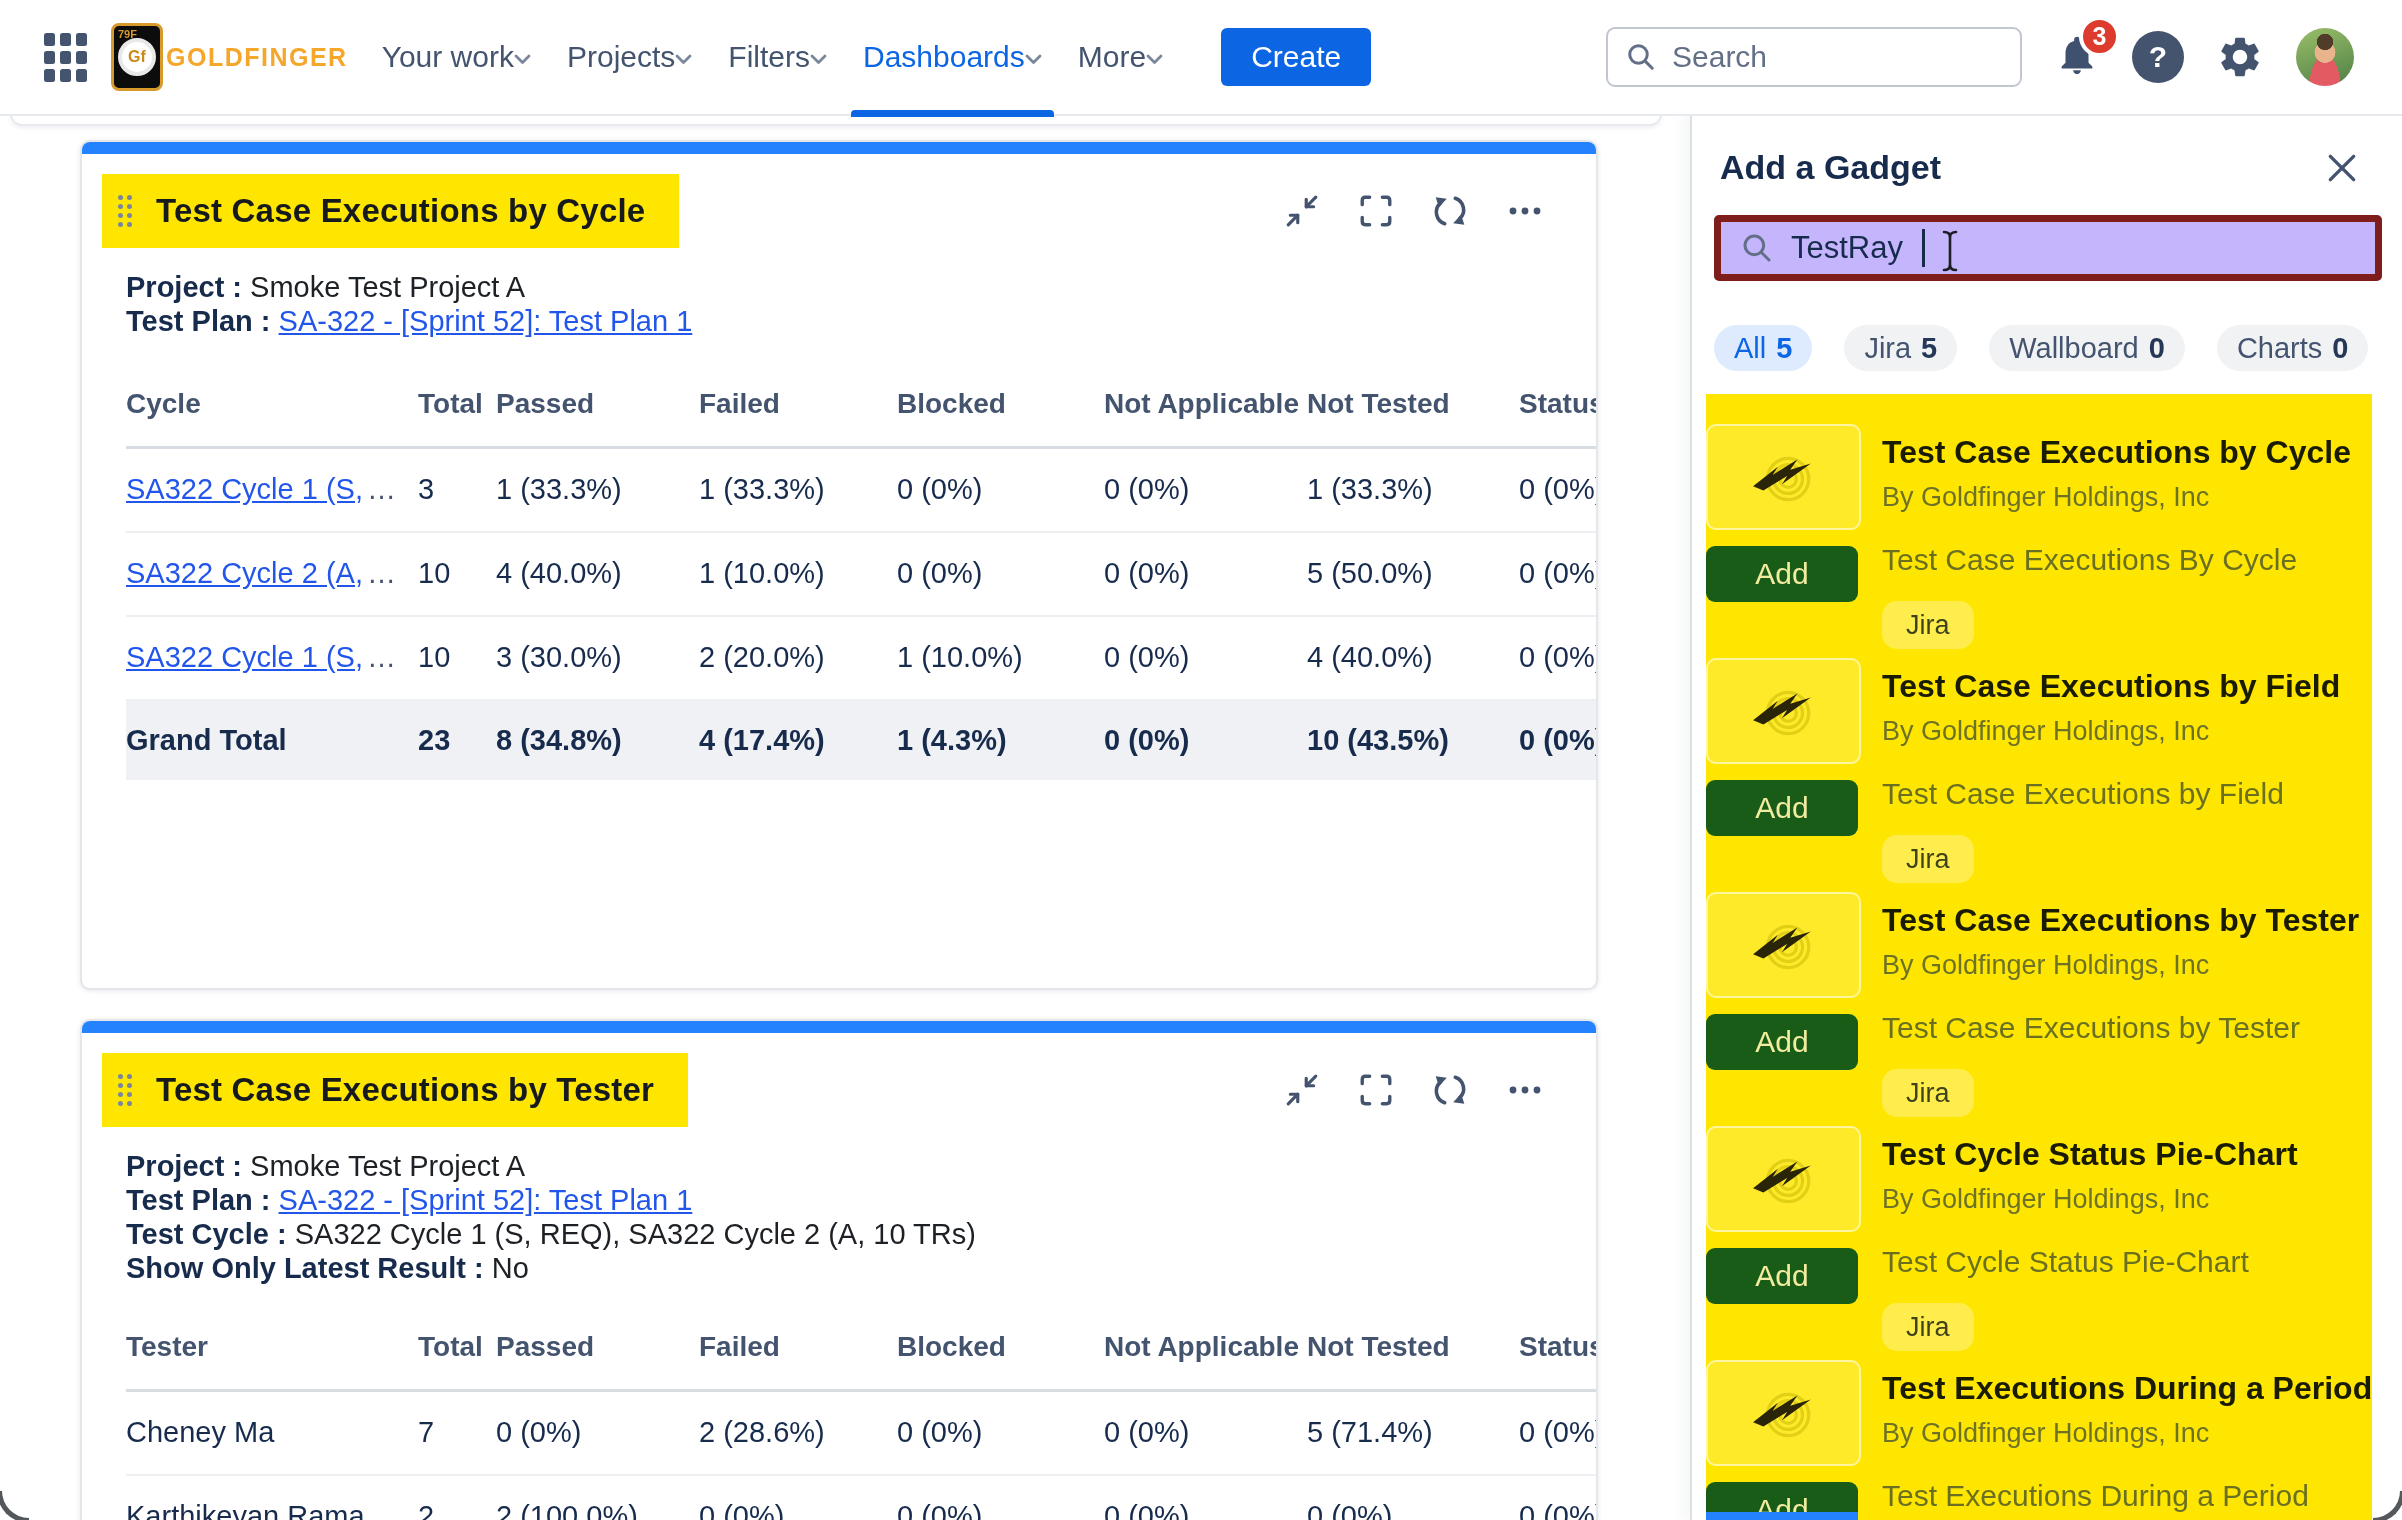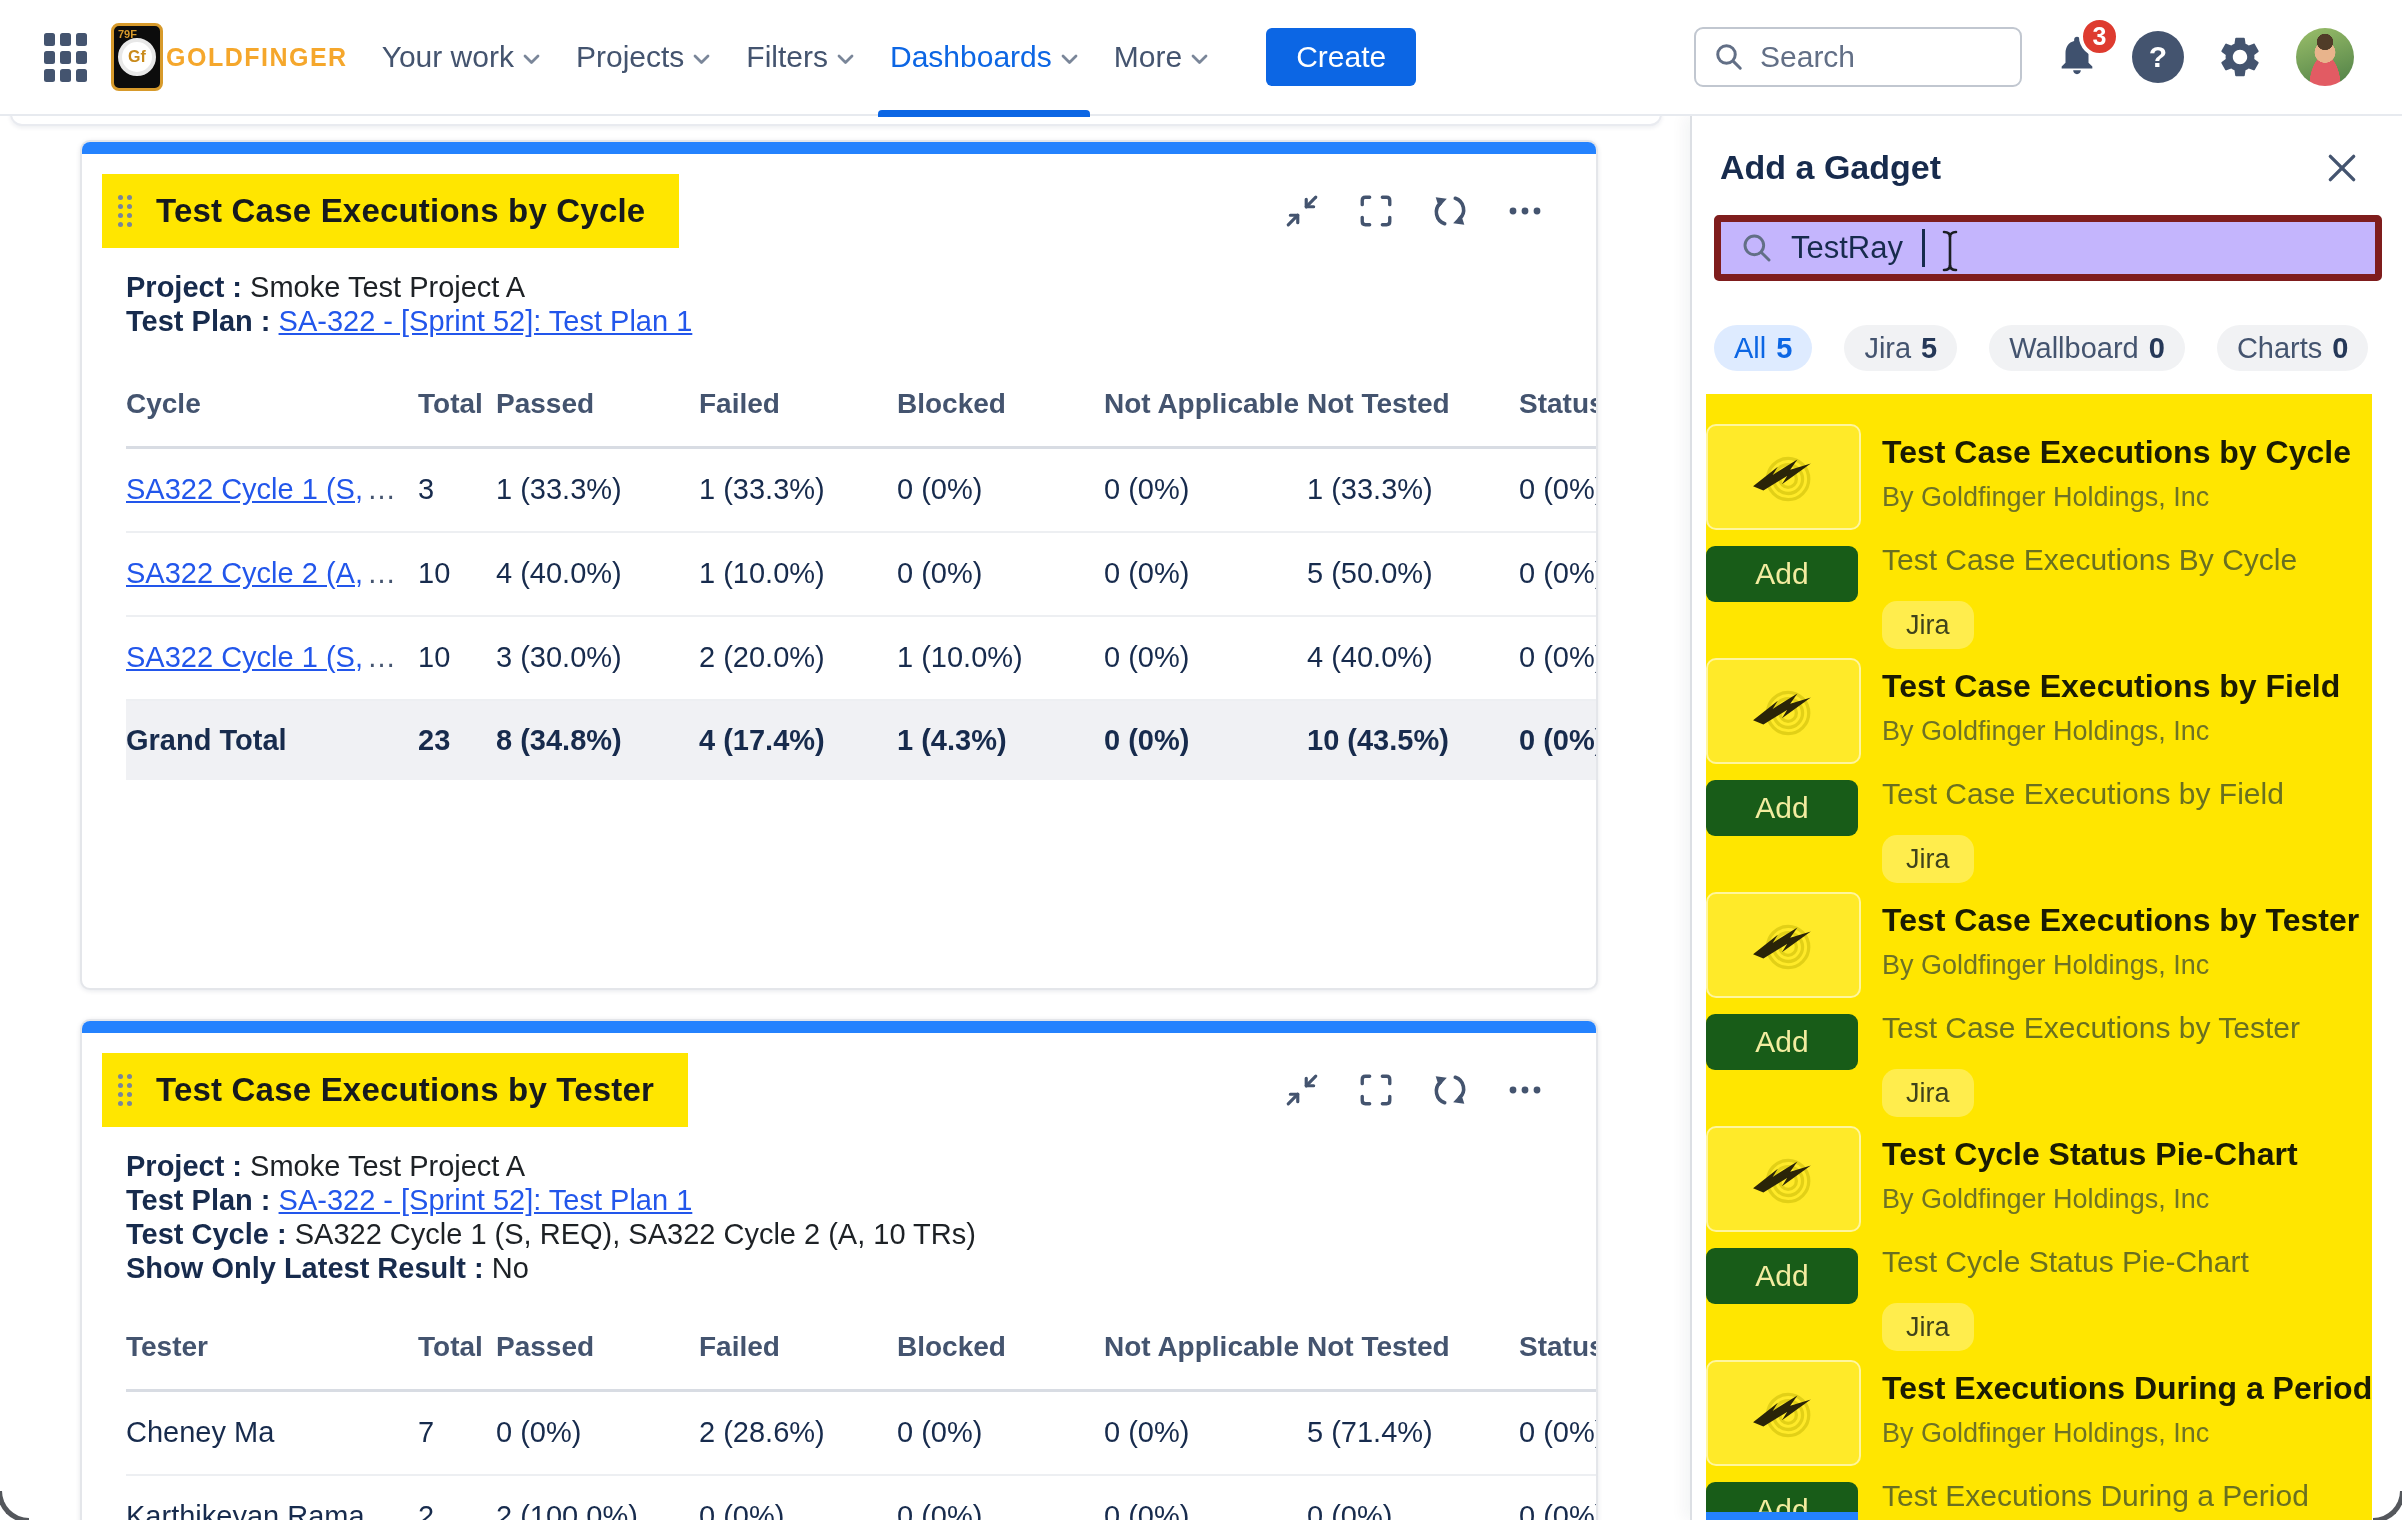--- a/index.html
+++ b/index.html
@@ -16,30 +16,30 @@
   .appswitcher i { background:#44546F; border-radius:2.5px; }
   .brand { display:flex; align-items:center; gap:3px; }
   .logo-tile { width:52px; height:68px; background:#0C0C0C; border:3px solid #D79A2B; border-radius:8px;
                position:relative; display:flex; align-items:center; justify-content:center; }
   .logo-79 { position:absolute; top:2px; left:4px; font-size:11px; color:#D79A2B; font-weight:700; }
   .aperture { width:38px; height:38px; border-radius:50%; background:#fff; display:flex; align-items:center;
               justify-content:center; border:4px solid #e8e8e8; }
   .aperture span { font-size:16px; font-weight:700; color:#C98A1B; }
   .logo-text { font-size:25px; font-weight:800; letter-spacing:1.5px; color:#F5A72C; }
   .primary-nav { display:flex; align-items:center; height:116px; gap:8px; }
-  .nav-item { display:flex; align-items:center; gap:9px; height:116px; padding:0 14px; position:relative;
+  .nav-item { display:flex; align-items:center; height:116px; padding:0 14px; position:relative;
               font-size:30px; font-weight:500; color:#44546F; cursor:pointer; white-space:nowrap;text-align:right; }
   .nav-item svg { margin-top:4px; }
   .nav-item.active { color:#0C66E4; }
   .nav-item.active::after { content:""; position:absolute; left:2px; right:2px; bottom:-2px; height:7px;
               background:#0C66E4; border-radius:4px 4px 0 0; }
   .create-btn { margin-left:24px; height:58px; padding:0 30px; background:#0C66E4; color:#fff; border:none;
               border-radius:6px; font-size:30px; font-weight:500; font-family:inherit; cursor:pointer; }
   .nav-right { margin-left:auto; display:flex; align-items:center; gap:32px; }
-  .nav-search { width:328px; height:60px; border:2px solid #C1C7D0; border-radius:9px; display:flex;
+  .nav-search { width:416px; height:60px; border:2px solid #C1C7D0; border-radius:9px; display:flex;
               align-items:center; gap:16px; padding:0 18px; cursor:text; background:#fff; }
   .nav-search span { font-size:30px; color:#626F86; }
   .bell-wrap { position:relative; cursor:pointer; }
   .badge { position:absolute; top:-16px; right:-20px; min-width:41px; height:41px; background:#DE3B2F;
            border:4px solid #fff; border-radius:21px; color:#fff; font-size:25px; font-weight:700;
            display:flex; align-items:center; justify-content:center; }
   .help-circle { width:52px; height:52px; border-radius:50%; background:#44546F; color:#fff; font-size:30px;
            font-weight:700; display:flex; align-items:center; justify-content:center; cursor:pointer; }
   .gear { cursor:pointer; display:flex; }
   .avatar { width:58px; height:58px; border-radius:50%; cursor:pointer; overflow:hidden;

